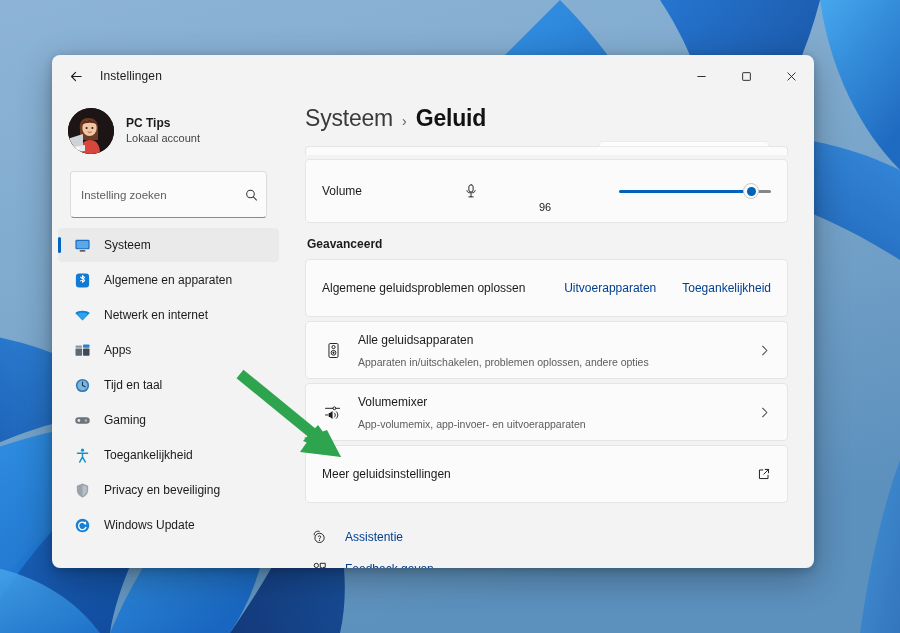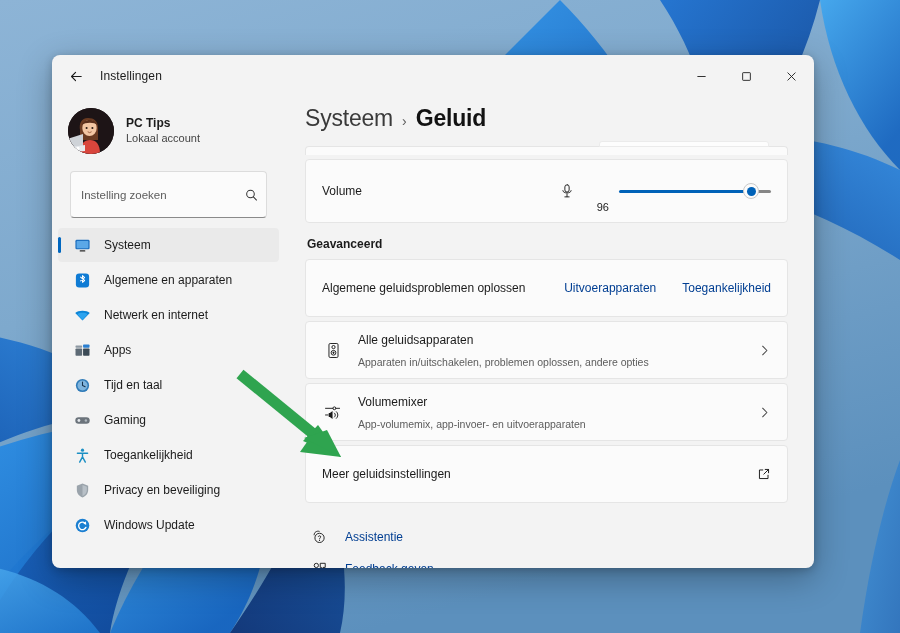--- a/index.html
+++ b/index.html
@@ -185,25 +185,25 @@
   }
   .row {
     display: flex; align-items: center;
     padding: 0 16px;
     min-height: 56px;
   }
   .row-label { font-size: 12px; color: #1b1b1b; }
   .spacer { flex: 1; }
 
   
-  .volume-card .row { min-height: 62px; }
+  .volume-card .row { min-height: 62px; gap: 48px; }
   .mic-icon { color: #1b1b1b; display: flex; margin-right: 12px; }
   .vol-value {
     font-size: 11px; color: #1b1b1b;
-    width: 22px; text-align: right;
+    width: 22px; text-align: left;
     margin-right: 10px;
     margin-top: 32px;
   }
   .slider {
     position: relative;
     width: 152px; height: 16px;
     display: flex; align-items: center;
   }
   .slider .track-fill {
     height: 3px; border-radius: 2px;

